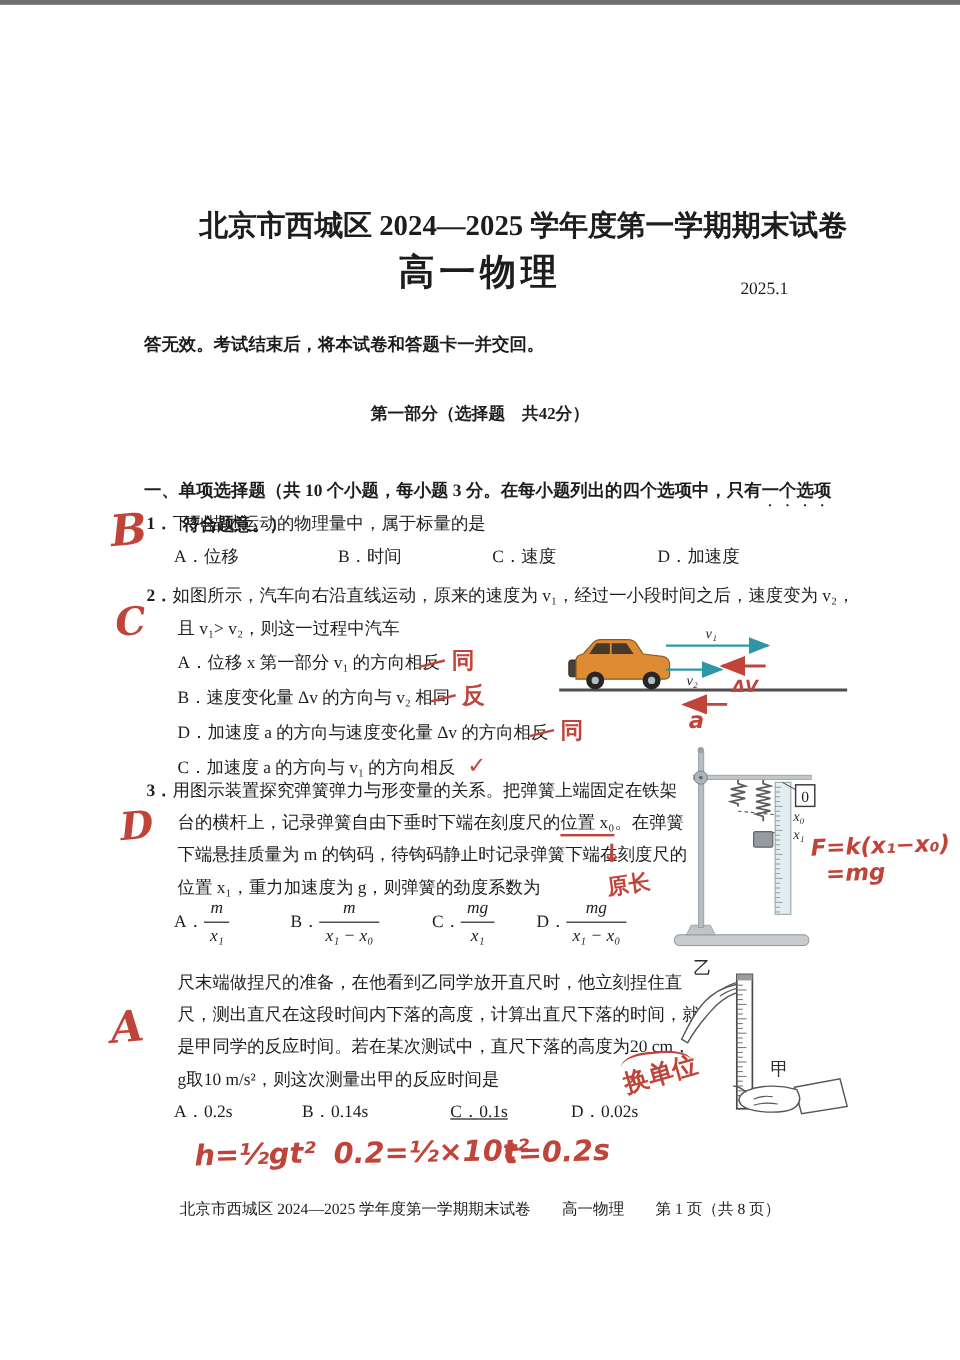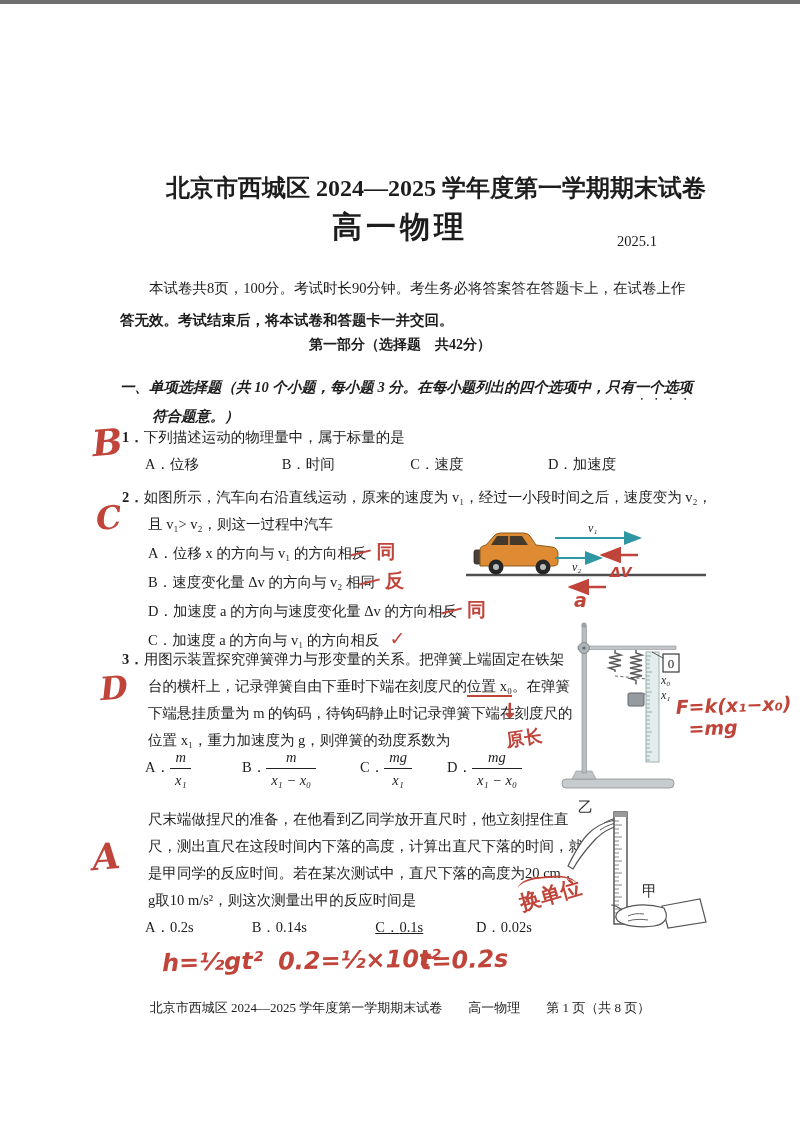--- a/index.html
+++ b/index.html
@@ -59,47 +59,46 @@
 </head>
 <body>
 
 <div class="topbar"></div>
 
 <div class="abs center bold" style="top:172px;font-size:24px;margin-left:36px;">北京市西城区 2024—2025 学年度第一学期期末试卷</div>
 <div class="abs center bold" style="top:207px;font-size:30px;letter-spacing:4px;">高一物理</div>
 <div class="abs" style="left:617px;top:233px;font-size:14.5px;">2025.1</div>
 
 <div class="abs" style="left:120px;top:272px;">
-  <div class="line" style="text-indent:2em;line-height:32px;">本试卷共8页，100分。考试时长90分钟。考生务必将答案答在答题卡上，在试卷上作</div>
   <div class="line" style="line-height:32px;font-weight:bold;">答无效。考试结束后，将本试卷和答题卡一并交回。</div>
 </div>
 
 <div class="abs center bold" style="top:336px;font-size:14px;">第一部分（选择题　共42分）</div>
 
-<div class="abs" style="left:120px;top:374px;font-style:italic;">
+<div class="abs" style="left:120px;top:396px;">
   <div class="line bold"><span>一、单项选择题（共 10 个小题，每小题 3 分。在每小题列出的四个选项中，只有</span><span class="emph">一个选项</span></div>
   <div class="line bold" style="padding-left:32px;">符合题意。）</div>
 </div>
 
 <div class="mark-letter" style="left:92px;top:424px;font-size:36px;">B</div>
 <div class="abs" style="left:122px;top:424px;">
   <div class="line"><span class="bold">1．</span><span>下列描述运动的物理量中，属于标量的是</span></div>
   <div class="line opt-row" style="padding-left:23px;">
     <span class="opt-col" style="width:133px;"><span>A．</span><span>位移</span></span>
     <span class="opt-col" style="width:125px;"><span>B．</span><span>时间</span></span>
     <span class="opt-col" style="width:134px;"><span>C．</span><span>速度</span></span>
     <span class="opt-col"><span>D．</span><span>加速度</span></span>
   </div>
 </div>
 
 <div class="mark-letter" style="left:96px;top:502px;font-size:32px;">C</div>
 <div class="abs" style="left:122px;top:484px;">
   <div class="line"><span class="bold">2．</span><span>如图所示，汽车向右沿直线运动，原来的速度为 v₁，经过一小段时间之后，速度变为 v₂，</span></div>
   <div class="line indent">且 v₁&gt; v₂，则这一过程中汽车</div>
-  <div class="line indent"><span>A．</span><span>位移 x 的方向与 v₁ 的方向相</span><span class="struck">反</span><span class="note">同</span></div>
+  <div class="line indent"><span>A．</span><span>位移 x 第一部分 v₁ 的方向相</span><span class="struck">反</span><span class="note">同</span></div>
   <div class="line indent"><span>B．</span><span>速度变化量 Δv 的方向与 v₂ 相</span><span class="struck">同</span><span class="note">反</span></div>
   <div class="line indent"><span>D．</span><span>加速度 a 的方向与速度变化量 Δv 的方向相</span><span class="struck">反</span><span class="note">同</span></div>
   <div class="line indent"><span>C．</span><span>加速度 a 的方向与 v₁ 的方向相反</span><span class="note">✓</span></div>
 </div>
 
 <svg class="abs" style="left:460px;top:514px;" width="250" height="100" viewBox="0 0 250 100">
   <defs>
     <marker id="m-teal" markerWidth="9" markerHeight="7" refX="8" refY="3.5" orient="auto">
         <path d="M0,0 L9,3.5 L0,7 Z" fill="#2e97a4"></path>
       </marker>

